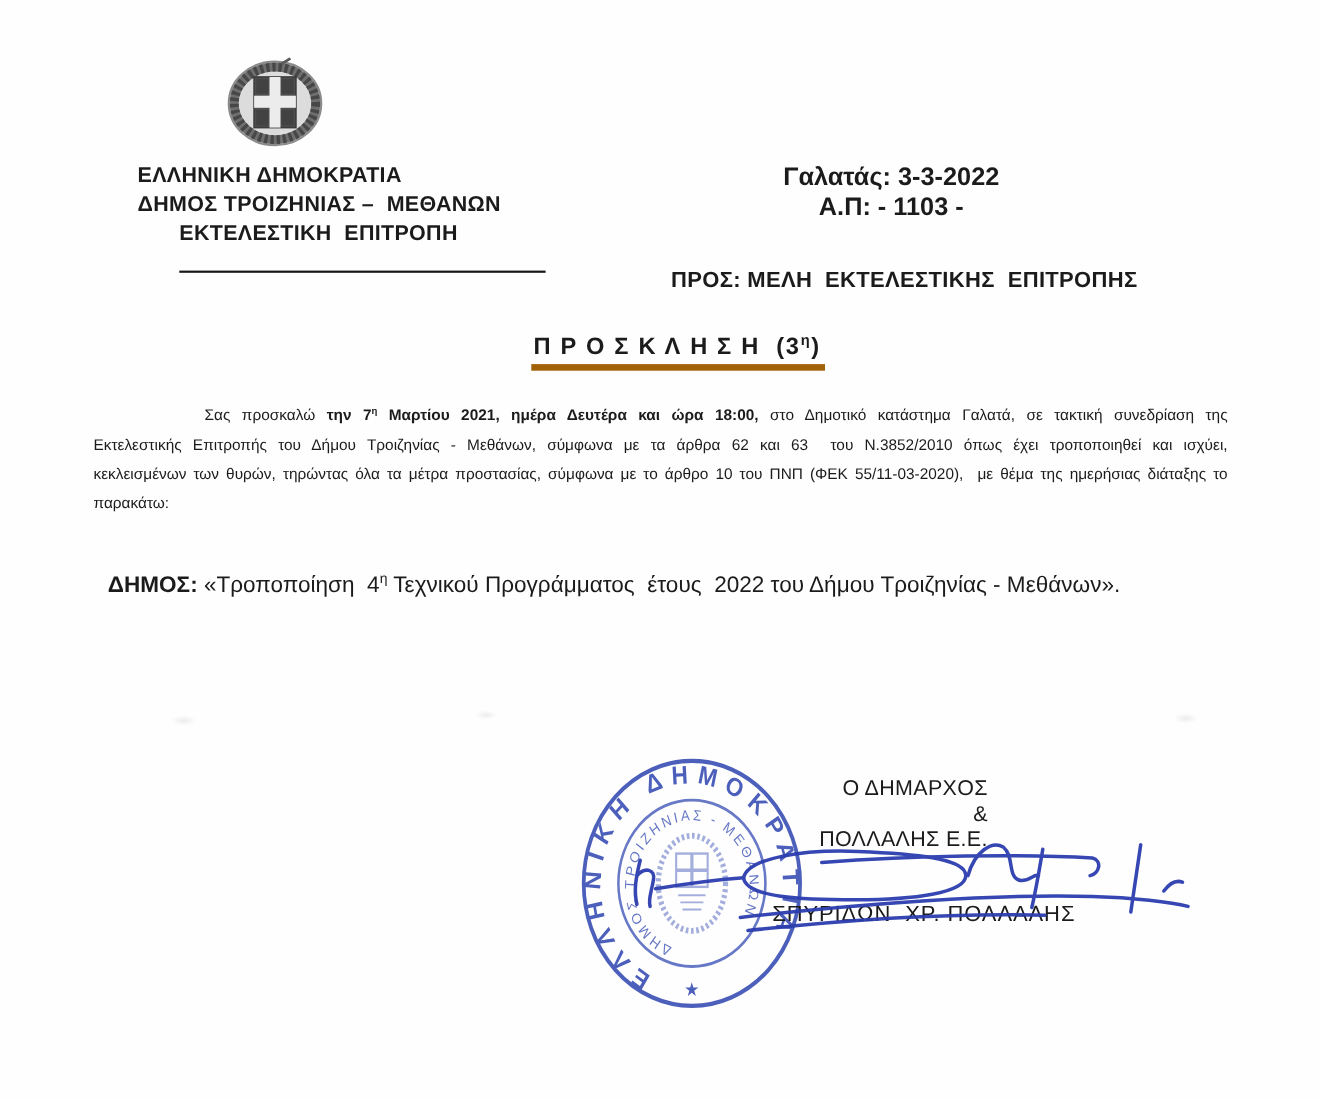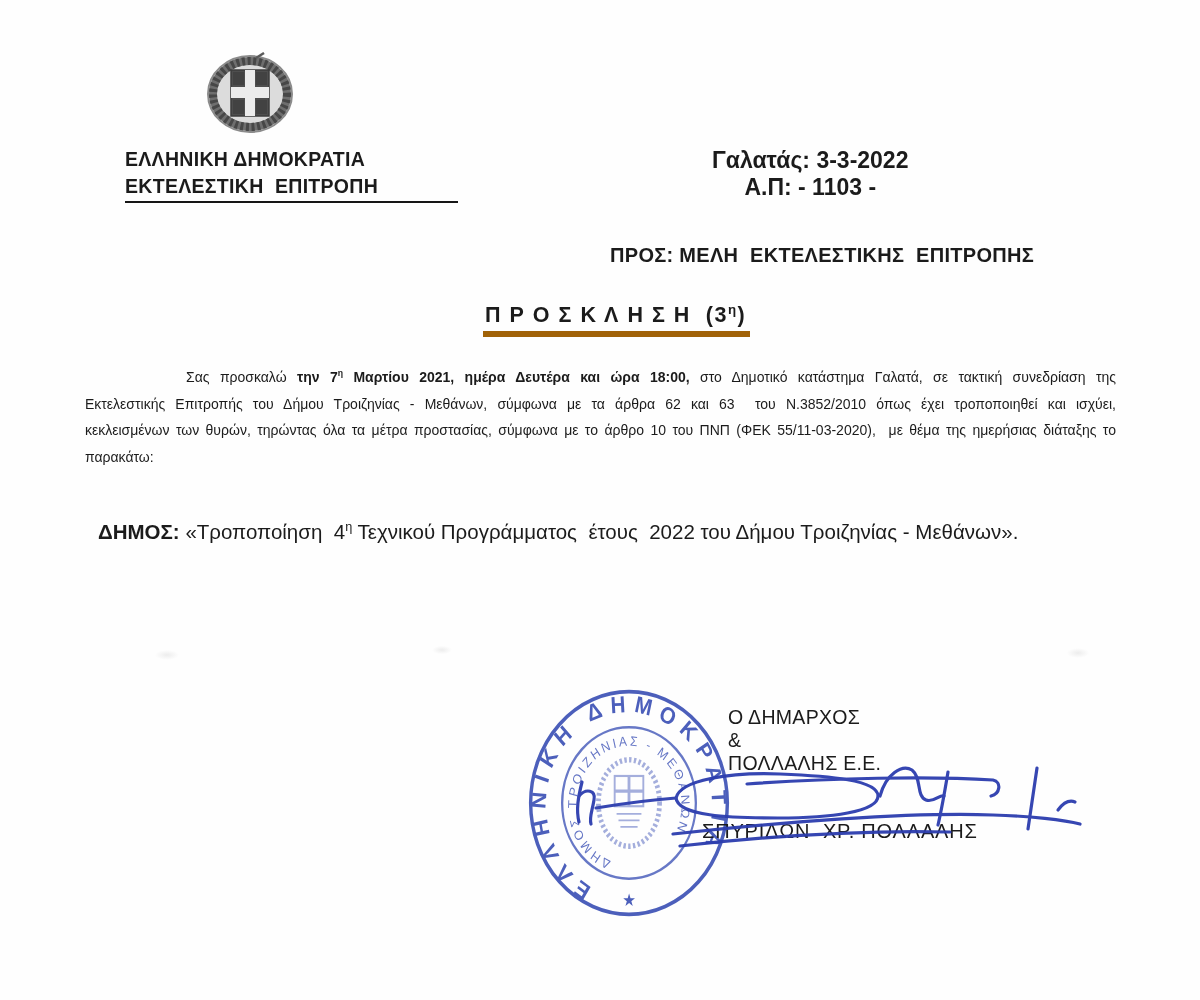--- a/index.html
+++ b/index.html
@@ -8,36 +8,36 @@
     font-family:"Liberation Sans","DejaVu Sans",sans-serif;
     color:var(--ink,#1b1b1b);overflow:hidden;
   }
   .abs{position:absolute;}
   .b{font-weight:bold;}
   .pre{white-space:pre;}
   sup{font-size:0.62em;vertical-align:super;line-height:0;}
 
   
   .hdr{left:125px;top:146px;font-size:19.5px;font-weight:bold;line-height:26.5px;letter-spacing:.3px;}
-  .hdr .u3{display:inline-block;width:333px;border-bottom:2.6px solid #161616;padding-bottom:2px;}
+  .hdr .u3{display:inline-block;width:333px;border-bottom:2.6px solid #161616;padding-bottom:20px;margin-left:38px;}
 
   
   .meta{left:712px;top:147px;font-size:23px;font-weight:bold;line-height:26.5px;text-align:center;}
 
   .recipient{left:610px;top:244px;font-size:20px;font-weight:bold;letter-spacing:.3px;}
 
   .title{left:483px;top:303px;font-size:21.5px;font-weight:bold;letter-spacing:1.5px;
          border-bottom:6px solid #a16207;padding:0 4px 3px 2px;white-space:pre;}
 
   .bodytext{left:85px;top:364px;width:1031px;font-size:14px;line-height:26.6px;
             text-align:justify;text-indent:101px;word-spacing:2.5px;white-space:pre-wrap;}
 
   .subject{left:98px;top:520px;font-size:20.5px;}
 
-  .sigtitle{left:728px;top:706px;width:170px;text-align:left;font-size:19.5px;line-height:23px;letter-spacing:.3px;}
+  .sigtitle{left:728px;top:706px;width:170px;text-align:right;font-size:19.5px;line-height:23px;letter-spacing:.3px;}
   .signame{left:702px;top:820px;font-size:20px;letter-spacing:.8px;}
 
   .stamp-svg{left:523px;top:683px;color:var(--stamp-blue,#3d52b6);opacity:.92;}
   .stamp-svg text{font-family:"Liberation Sans","DejaVu Sans",sans-serif;}
   .sig-svg{left:530px;top:738px;color:var(--signature-blue,#2c3dae);}
 
   .smudge{position:absolute;border-radius:50%;
     background:radial-gradient(closest-side,#b9b9b9,transparent 70%);opacity:.25;}
 </style>
 </head>
@@ -52,20 +52,21 @@
   <rect x="41" y="18" width="10" height="46" fill="#ececec"></rect>
   <rect x="27" y="35" width="38" height="11" fill="#ececec"></rect>
   <rect x="29" y="20" width="11" height="13" fill="#424242"></rect>
   <rect x="52" y="20" width="11" height="13" fill="#424242"></rect>
   <rect x="29" y="48" width="11" height="14" fill="#424242"></rect>
   <rect x="52" y="48" width="11" height="14" fill="#424242"></rect>
 </svg>
 
 <div class="abs hdr">
   <div class="pre">ΕΛΛΗΝΙΚΗ ΔΗΜΟΚΡΑΤΙΑ</div>
+  <div class="pre">ΔΗΜΟΣ ΤΡΟΙΖΗΝΙΑΣ –  ΜΕΘΑΝΩΝ</div>
   <div><span class="u3 pre">ΕΚΤΕΛΕΣΤΙΚΗ  ΕΠΙΤΡΟΠΗ</span></div>
 </div>
 
 <div class="abs meta">
   <div>Γαλατάς: 3-3-2022</div>
   <div>Α.Π: - 1103 -</div>
 </div>
 
 <div class="abs recipient pre">ΠΡΟΣ: ΜΕΛΗ  ΕΚΤΕΛΕΣΤΙΚΗΣ  ΕΠΙΤΡΟΠΗΣ</div>
 

